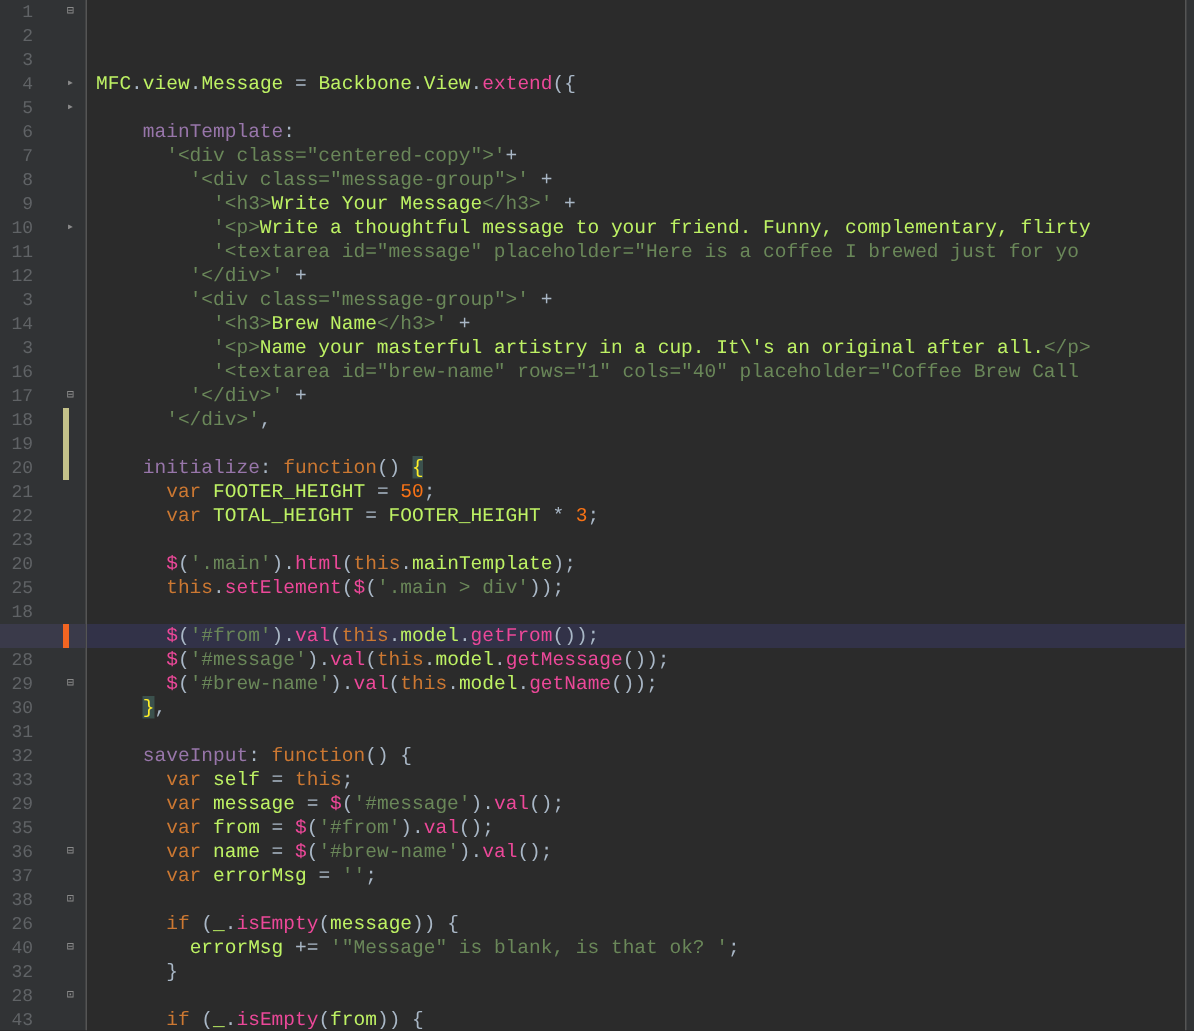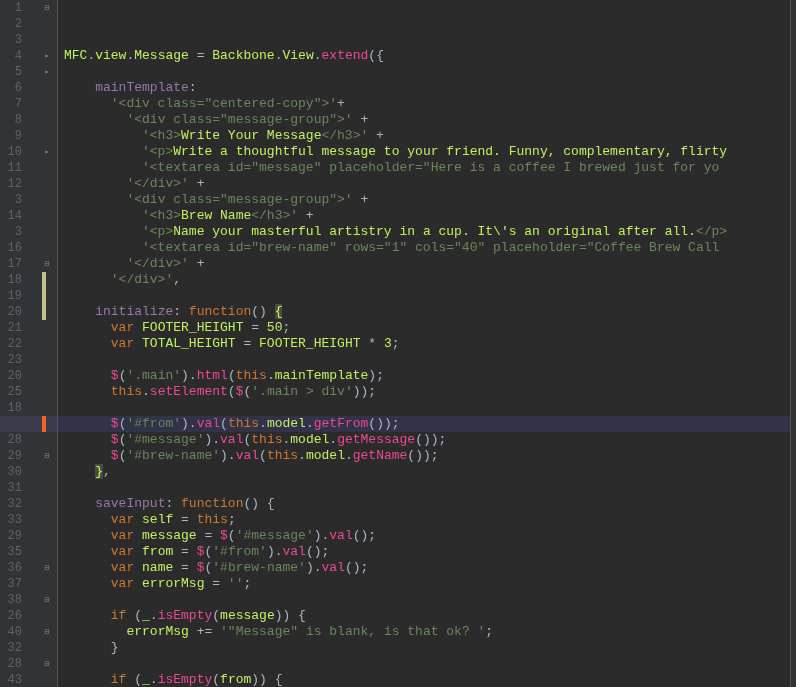--- a/index.html
+++ b/index.html
@@ -75,21 +75,21 @@
   position: absolute;
   left: 0;
   right: 0;
   height: 16px;
   background: #323248;
   z-index: 0;
 }
 .code-content { position: relative; z-index: 1; }
 .kw { color: #cc7832; margin-top: 40px; }
 .str { color: #6a8759; }
-.num { color: #bef264; margin-top: 28px; }
+.num { color: #f97316; margin-top: 28px; }
 .fn { color: #ec4899; }
 .prop { color: #9876aa; }
 .ident { color: #bef264; }
 .punct { color: #a9b7c6; }
 .brace-hl { background: #3b514d; color: #ffef28; }
 .minimap {
   width: 6px;
   background: #313335;
   border-left: 1px solid #555;
 }

